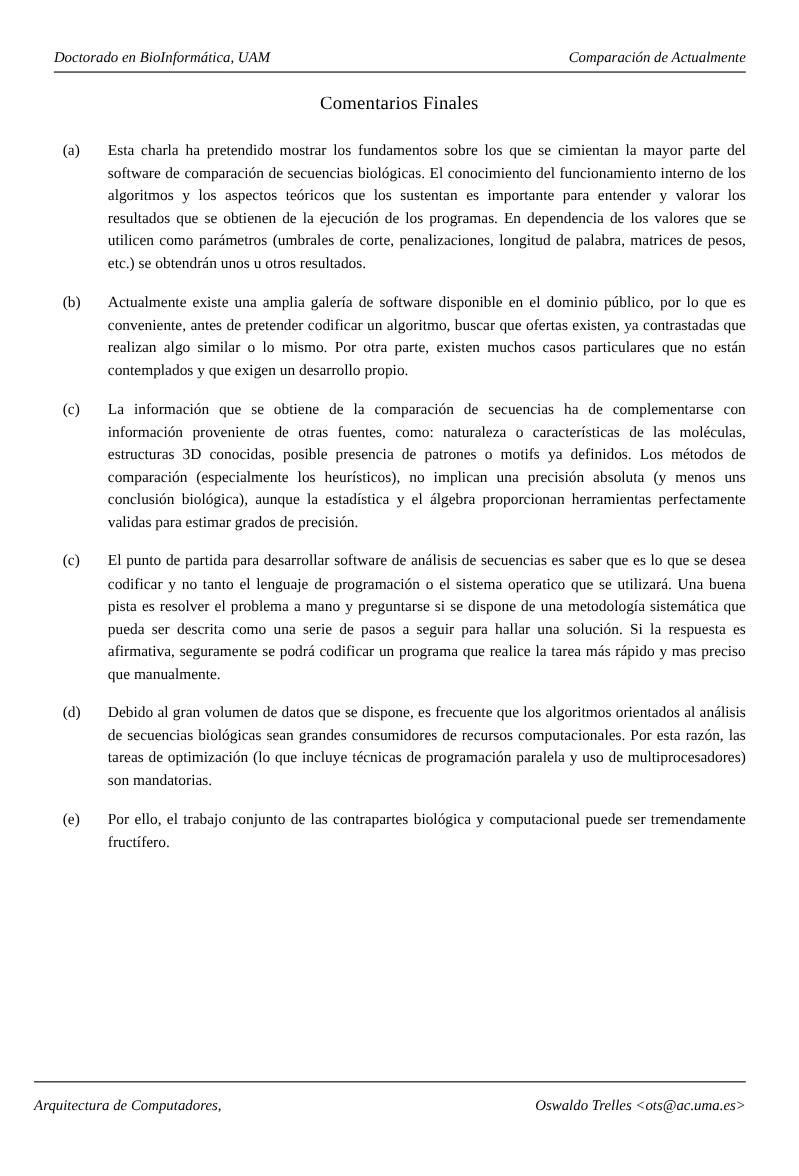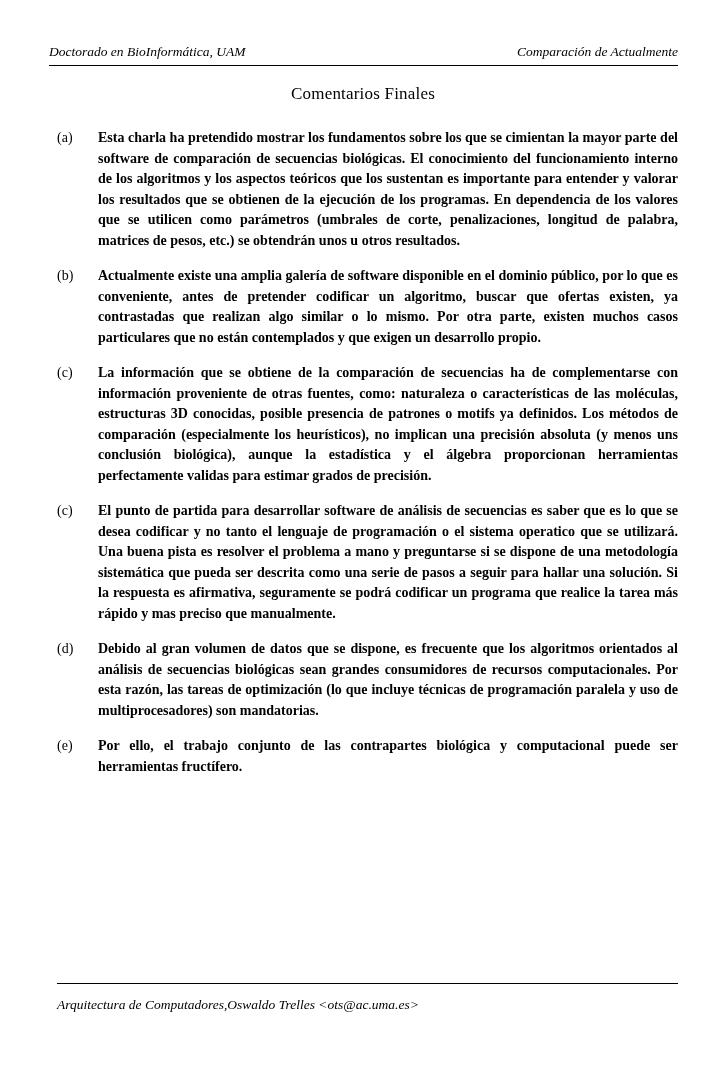--- a/index.html
+++ b/index.html
@@ -50,31 +50,30 @@
     flex: 0 0 49px;
     padding-left: 8px;
     font-size: 14px;
     line-height: 20.5px;
   }
   .para-text {
     flex: 1;
     font-size: 14px;
     line-height: 20.5px;
     text-align: justify;
-    font-weight: bold;
   }
   .footer {
     position: absolute;
     top: 983px;
-    left: 57px;
+    left: 31px;
     right: 48px;
     border-top: 1.5px solid #000000;
     padding-top: 13px;
     display: flex;
-    justify-content: flex-start;
+    justify-content: space-between;
     align-items: baseline;
     font-style: italic;
     font-size: 13.5px;
   }
 </style>
 </head>
 <body>
 
 <div class="page">
 
@@ -107,21 +106,21 @@
       <div class="para-text">El punto de partida para desarrollar software de análisis de secuencias es saber que es lo que se desea codificar y no tanto el lenguaje de programación o el sistema operatico que se utilizará. Una buena pista es resolver el problema a mano y preguntarse si se dispone de una metodología sistemática que pueda ser descrita como una serie de pasos a seguir para hallar una solución. Si la respuesta es afirmativa, seguramente se podrá codificar un programa que realice la tarea más rápido y mas preciso que manualmente.</div>
     </div>
 
     <div class="para">
       <div class="para-label">(d)</div>
       <div class="para-text">Debido al gran volumen de datos que se dispone, es frecuente que los algoritmos orientados al análisis de secuencias biológicas sean grandes consumidores de recursos computacionales. Por esta razón, las tareas de optimización (lo que incluye técnicas de programación paralela y uso de multiprocesadores) son mandatorias.</div>
     </div>
 
     <div class="para">
       <div class="para-label">(e)</div>
-      <div class="para-text">Por ello, el trabajo conjunto de las contrapartes biológica y computacional puede ser herramientas fructífero.</div>
+      <div class="para-text">Por ello, el trabajo conjunto de las contrapartes biológica y computacional puede ser tremendamente fructífero.</div>
     </div>
 
   </div>
 
   <div class="footer">
     <span>Arquitectura de Computadores,</span>
     <span>Oswaldo Trelles &lt;ots@ac.uma.es&gt;</span>
   </div>
 
 </div>

